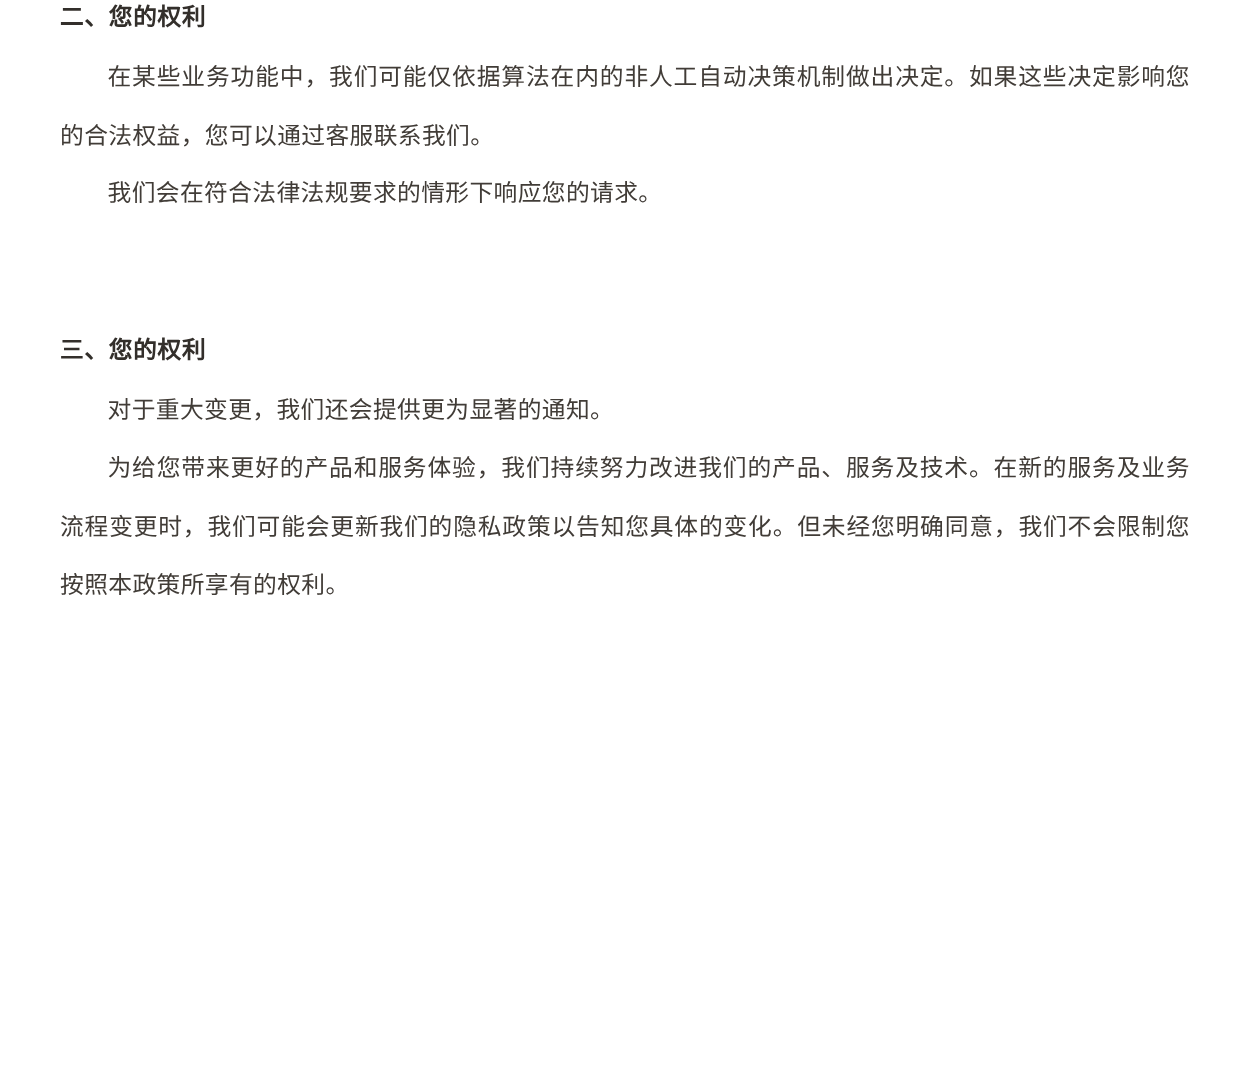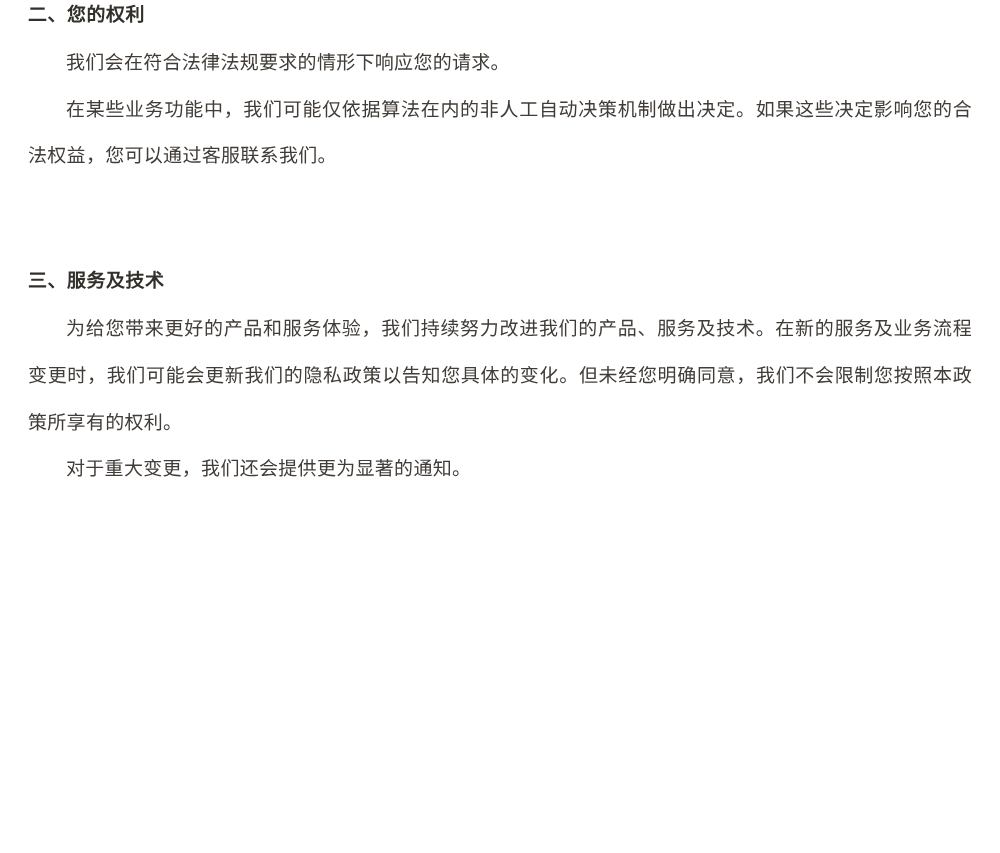--- a/index.html
+++ b/index.html
@@ -13,21 +13,21 @@
     height: 853px;
     font-family: "Liberation Sans", "DejaVu Sans", sans-serif;
     color: #3d3935;
     overflow: hidden;
   }
   .page {
     position: relative;
     width: 1000px;
     height: 853px;
     box-sizing: border-box;
-    padding: 0 28px;
+    padding: 0 48px;
   }
   .section {
     margin: 0;
   }
   .section-heading {
     font-size: 19px;
     font-weight: bold;
     color: #332f2b;
     letter-spacing: 0.5px;
     line-height: 1.6;
@@ -55,27 +55,27 @@
   }
 </style>
 </head>
 <body>
 
 <div class="page">
 
   <div class="section">
     <h2 class="section-heading">二、您的权利</h2>
     <div class="spacer-after-heading"></div>
+    <p class="para">在某些业务功能中，我们可能仅依据算法在内的非人工自动决策机制做出决定。如果这些决定影响您的合法权益，您可以通过客服联系我们。</p>
     <p class="para">我们会在符合法律法规要求的情形下响应您的请求。</p>
-    <p class="para">在某些业务功能中，我们可能仅依据算法在内的非人工自动决策机制做出决定。如果这些决定影响您的合法权益，您可以通过客服联系我们。</p>
   </div>
 
   <div class="section-gap"></div>
 
   <div class="section">
-    <h2 class="section-heading">三、服务及技术</h2>
+    <h2 class="section-heading">三、您的权利</h2>
     <div class="spacer-after-heading"></div>
+    <p class="para">对于重大变更，我们还会提供更为显著的通知。</p>
     <p class="para">为给您带来更好的产品和服务体验，我们持续努力改进我们的产品、服务及技术。在新的服务及业务流程变更时，我们可能会更新我们的隐私政策以告知您具体的变化。但未经您明确同意，我们不会限制您按照本政策所享有的权利。</p>
-    <p class="para">对于重大变更，我们还会提供更为显著的通知。</p>
   </div>
 
   <div class="bottom-fill"></div>
 </div>
 
 </body></html>

